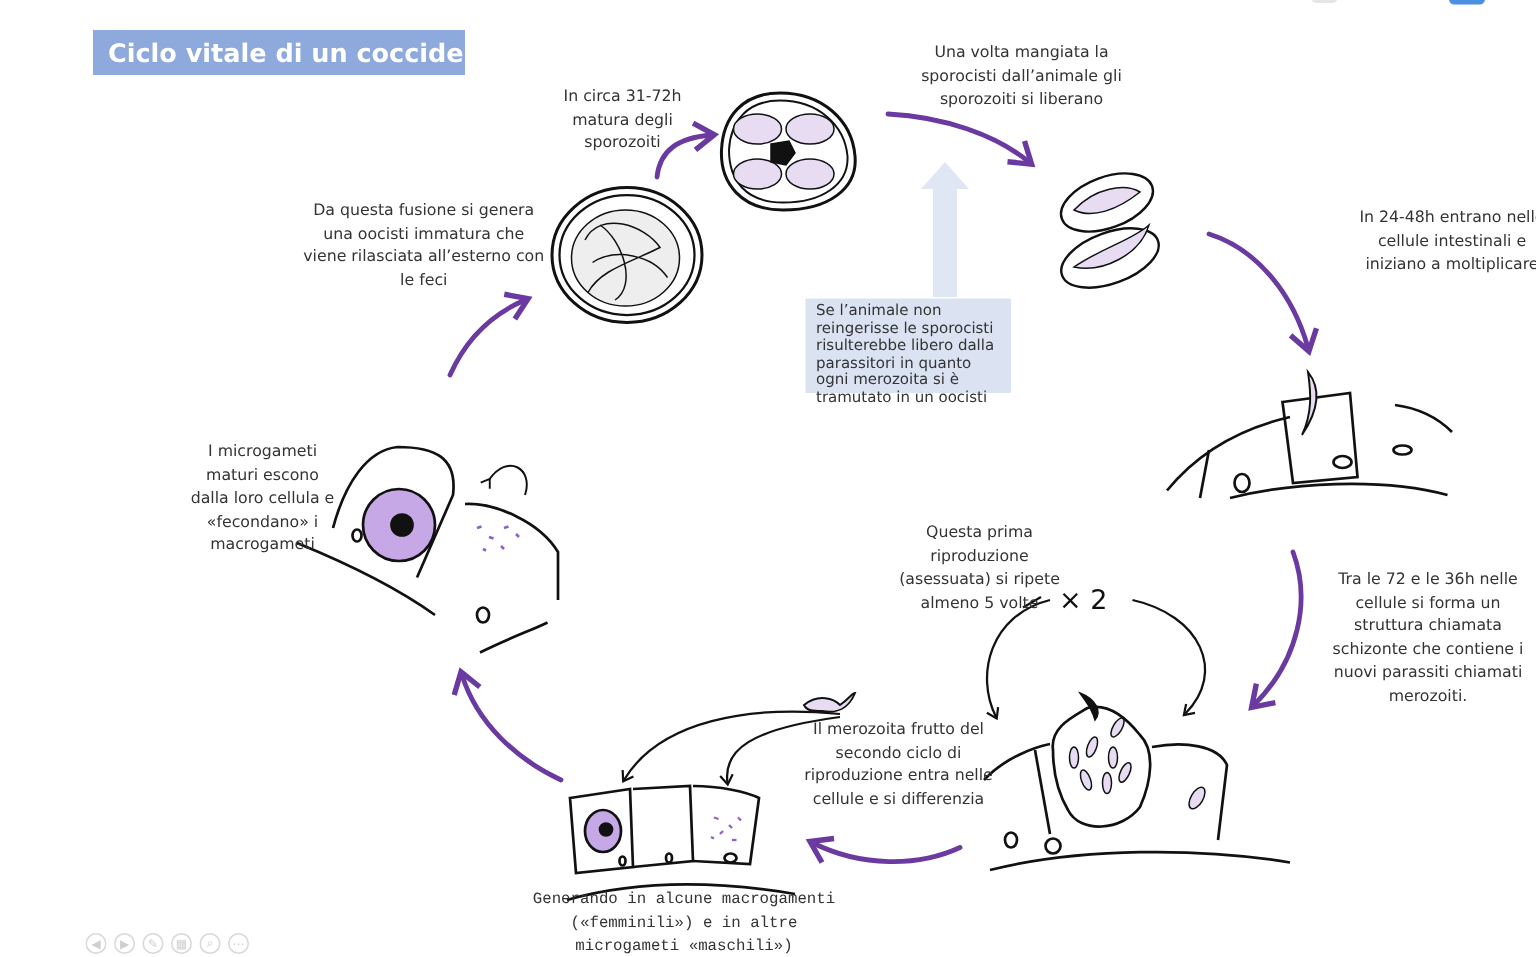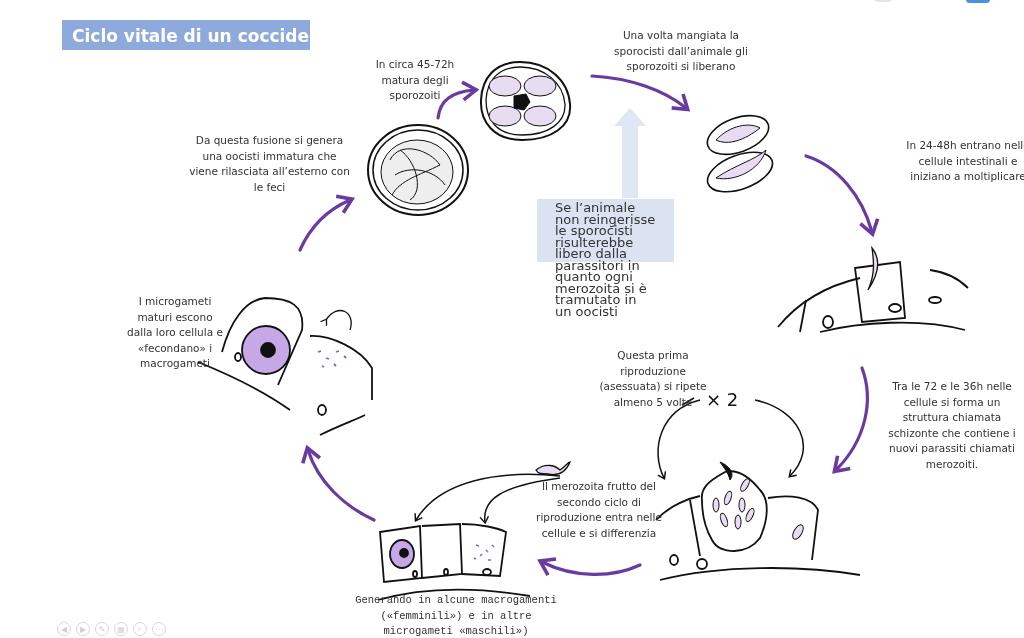--- a/index.html
+++ b/index.html
@@ -3,22 +3,22 @@
 <meta charset="utf-8">
 <style>
   html, body { margin: 0; padding: 0; background: #ffffff; }
   body { width: 1024px; height: 638px; position: relative; overflow: hidden;
          font-family: "DejaVu Sans", "Liberation Sans", sans-serif; color: #2b2b2b; }
   .title-box { position: absolute; left: 62px; top: 20px; width: 248px; height: 30px;
                background: #8ea9db; color: #ffffff; font-weight: bold; font-size: 17px;
                line-height: 33px; padding-left: 10px; box-sizing: border-box; }
   .label { position: absolute; font-size: 10.5px; line-height: 15.5px; color: #333; text-align: center; }
   .callout { position: absolute; left: 537px; top: 199px; width: 137px; height: 63px;
-             background: #dbe3f3; font-size: 13px; line-height: 11.5px; color: #333;
-             padding: 3px 18px; box-sizing: border-box; }
+             background: #dbe3f3; font-size: 10px; line-height: 11.5px; color: #333;
+             padding: 3px 7px; box-sizing: border-box; }
   svg.drawing { position: absolute; left: 0; top: 0; }
   .nav { position: absolute; left: 57px; top: 622px; display: flex; gap: 5px; }
   .nav span { width: 14px; height: 14px; border: 1px solid #d8d8d8; border-radius: 50%;
               display: inline-flex; align-items: center; justify-content: center;
               font-size: 8px; color: #cfcfcf; box-sizing: border-box; }
   .topright-a { position: absolute; left: 874px; top: -6px; width: 18px; height: 8px;
                 border-radius: 6px; background: #e5e5e5; }
   .topright-b { position: absolute; left: 966px; top: -4px; width: 24px; height: 7px;
                 border-radius: 4px; background: #4a8fe0; }
 </style>
@@ -152,23 +152,23 @@
         <path d="M322,366 l2,1"></path>
       <path d="M336,352 l3,-1"></path>
         <path d="M334,364 l2,2"></path>
         <path d="M344,356 l2,2"></path>
     </g>
   </g>
 
   <path d="M622,198 L622,126 L614,126 L630,108 L646,126 L638,126 L638,198 Z" fill="#dbe3f3" stroke="none" opacity="0.9"></path>
 </svg>
 
-<div class="label" style="left:365px; top:57px; width:100px;">In circa 45-72h matura degli sporozoiti</div>
+<div class="label" style="left:365px; top:57px; width:100px;">In circa 31-72h matura degli sporozoiti</div>
 <div class="label" style="left:606px; top:28px; width:150px;">Una volta mangiata la sporocisti dall’animale gli sporozoiti si liberano</div>
-<div class="label" style="left:187px; top:133px; width:165px;">Da questa fusione si genera una oocisti immatura che viene rilasciata all’esterno con le feci</div>
+<div class="label" style="left:200px; top:133px; width:165px;">Da questa fusione si genera una oocisti immatura che viene rilasciata all’esterno con le feci</div>
 <div class="label" style="left:898px; top:138px; width:140px;">In 24-48h entrano nelle cellule intestinali e iniziano a moltiplicare</div>
 <div class="label" style="left:886px; top:379px; width:132px;">Tra le 72 e le 36h nelle cellule si forma un struttura  chiamata schizonte che contiene i nuovi parassiti chiamati merozoiti.</div>
 <div class="label" style="left:598px; top:348px; width:110px;">Questa prima riproduzione (asessuata) si ripete almeno 5 volte</div>
 <div class="label" style="left:513px; top:479px; width:140px;margin-left:16px;">Il merozoita frutto del secondo ciclo di riproduzione entra nelle cellule e si differenzia</div>
 <div class="label" style="left:346px; top:593px; width:220px;font-family:Liberation Mono, monospace;">Generando in alcune macrogamenti («femminili») e in altre microgameti «maschili»)</div>
 <div class="label" style="left:125px; top:294px; width:100px;">I microgameti maturi escono dalla loro cellula e «fecondano» i macrogameti</div>
 
 <div class="callout">Se l’animale non reingerisse le sporocisti risulterebbe libero dalla parassitori in quanto ogni merozoita si è tramutato in un oocisti</div>
 
 <div class="nav">

